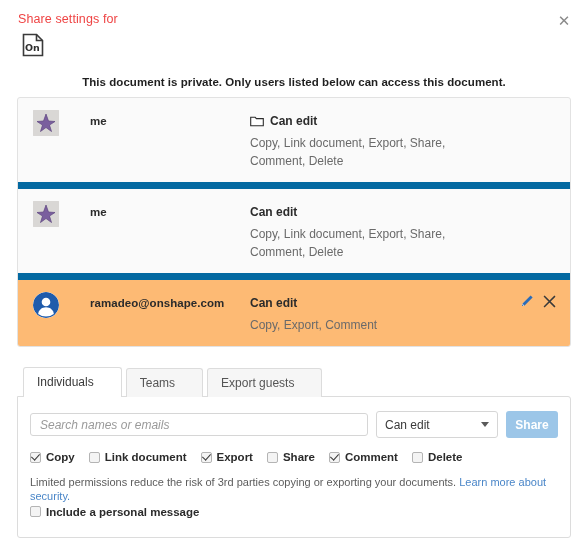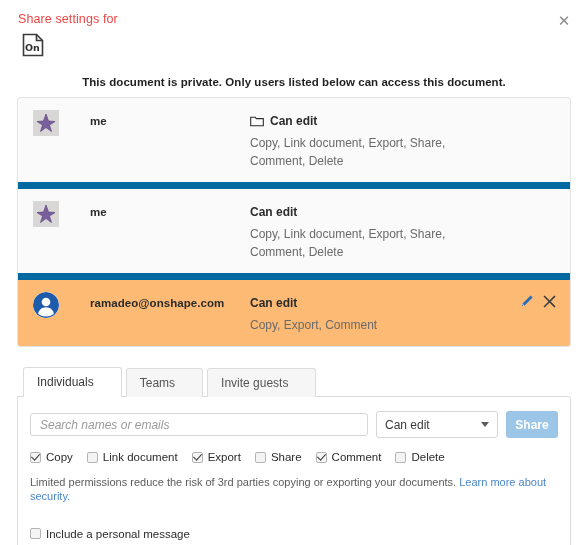--- a/index.html
+++ b/index.html
@@ -238,21 +238,21 @@
     display: flex;
     align-items: center;
     margin-top: 13px;
     gap: 14px;
     flex-wrap: nowrap;
   }
   .chk {
     display: inline-flex;
     align-items: center;
     font-size: 11.5px;
-    font-weight: normal;
+    font-weight: bold;
     color: #2b2b2b;
     cursor: pointer;
     white-space: nowrap;
   }
   .box {
     width: 11px; height: 11px;
     border: 1px solid #b4b4b4;
     border-radius: 2px;
     background: #f4f4f4;
     margin-right: 5px;
@@ -268,21 +268,21 @@
     border-width: 0 1.6px 1.6px 0;
     transform: rotate(42deg);
   }
   .perm-note {
     margin-top: 12px;
     font-size: 11px;
     color: #5c5c5c;
     line-height: 14px;
   }
   .perm-note a { color: #4a86c8; text-decoration: none; }
-  .msg-row { margin-top: 22px; }
+  .msg-row { }
 
   
   .footer {
     position: absolute;
     left: 0; right: 0; bottom: 0;
     height: 58px;
     display: flex;
     align-items: center;
     padding: 0 17px;
   }
@@ -417,21 +417,21 @@
         </span>
       </div>
     </div>
 
   </div>
 
   <div class="tabs-wrap">
     <div class="tabs">
       <div class="tab active">Individuals</div>
       <div class="tab">Teams</div>
-      <div class="tab">Invite guests</div>
+      <div class="tab">Export guests</div>
     </div>
 
     <div class="tab-panel">
 
       <div class="share-row">
         <input class="search-input" type="text" placeholder="Search names or emails" style="">
         <div class="perm-select">
           <span>Can edit</span>
           <span class="caret"></span>
         </div>

